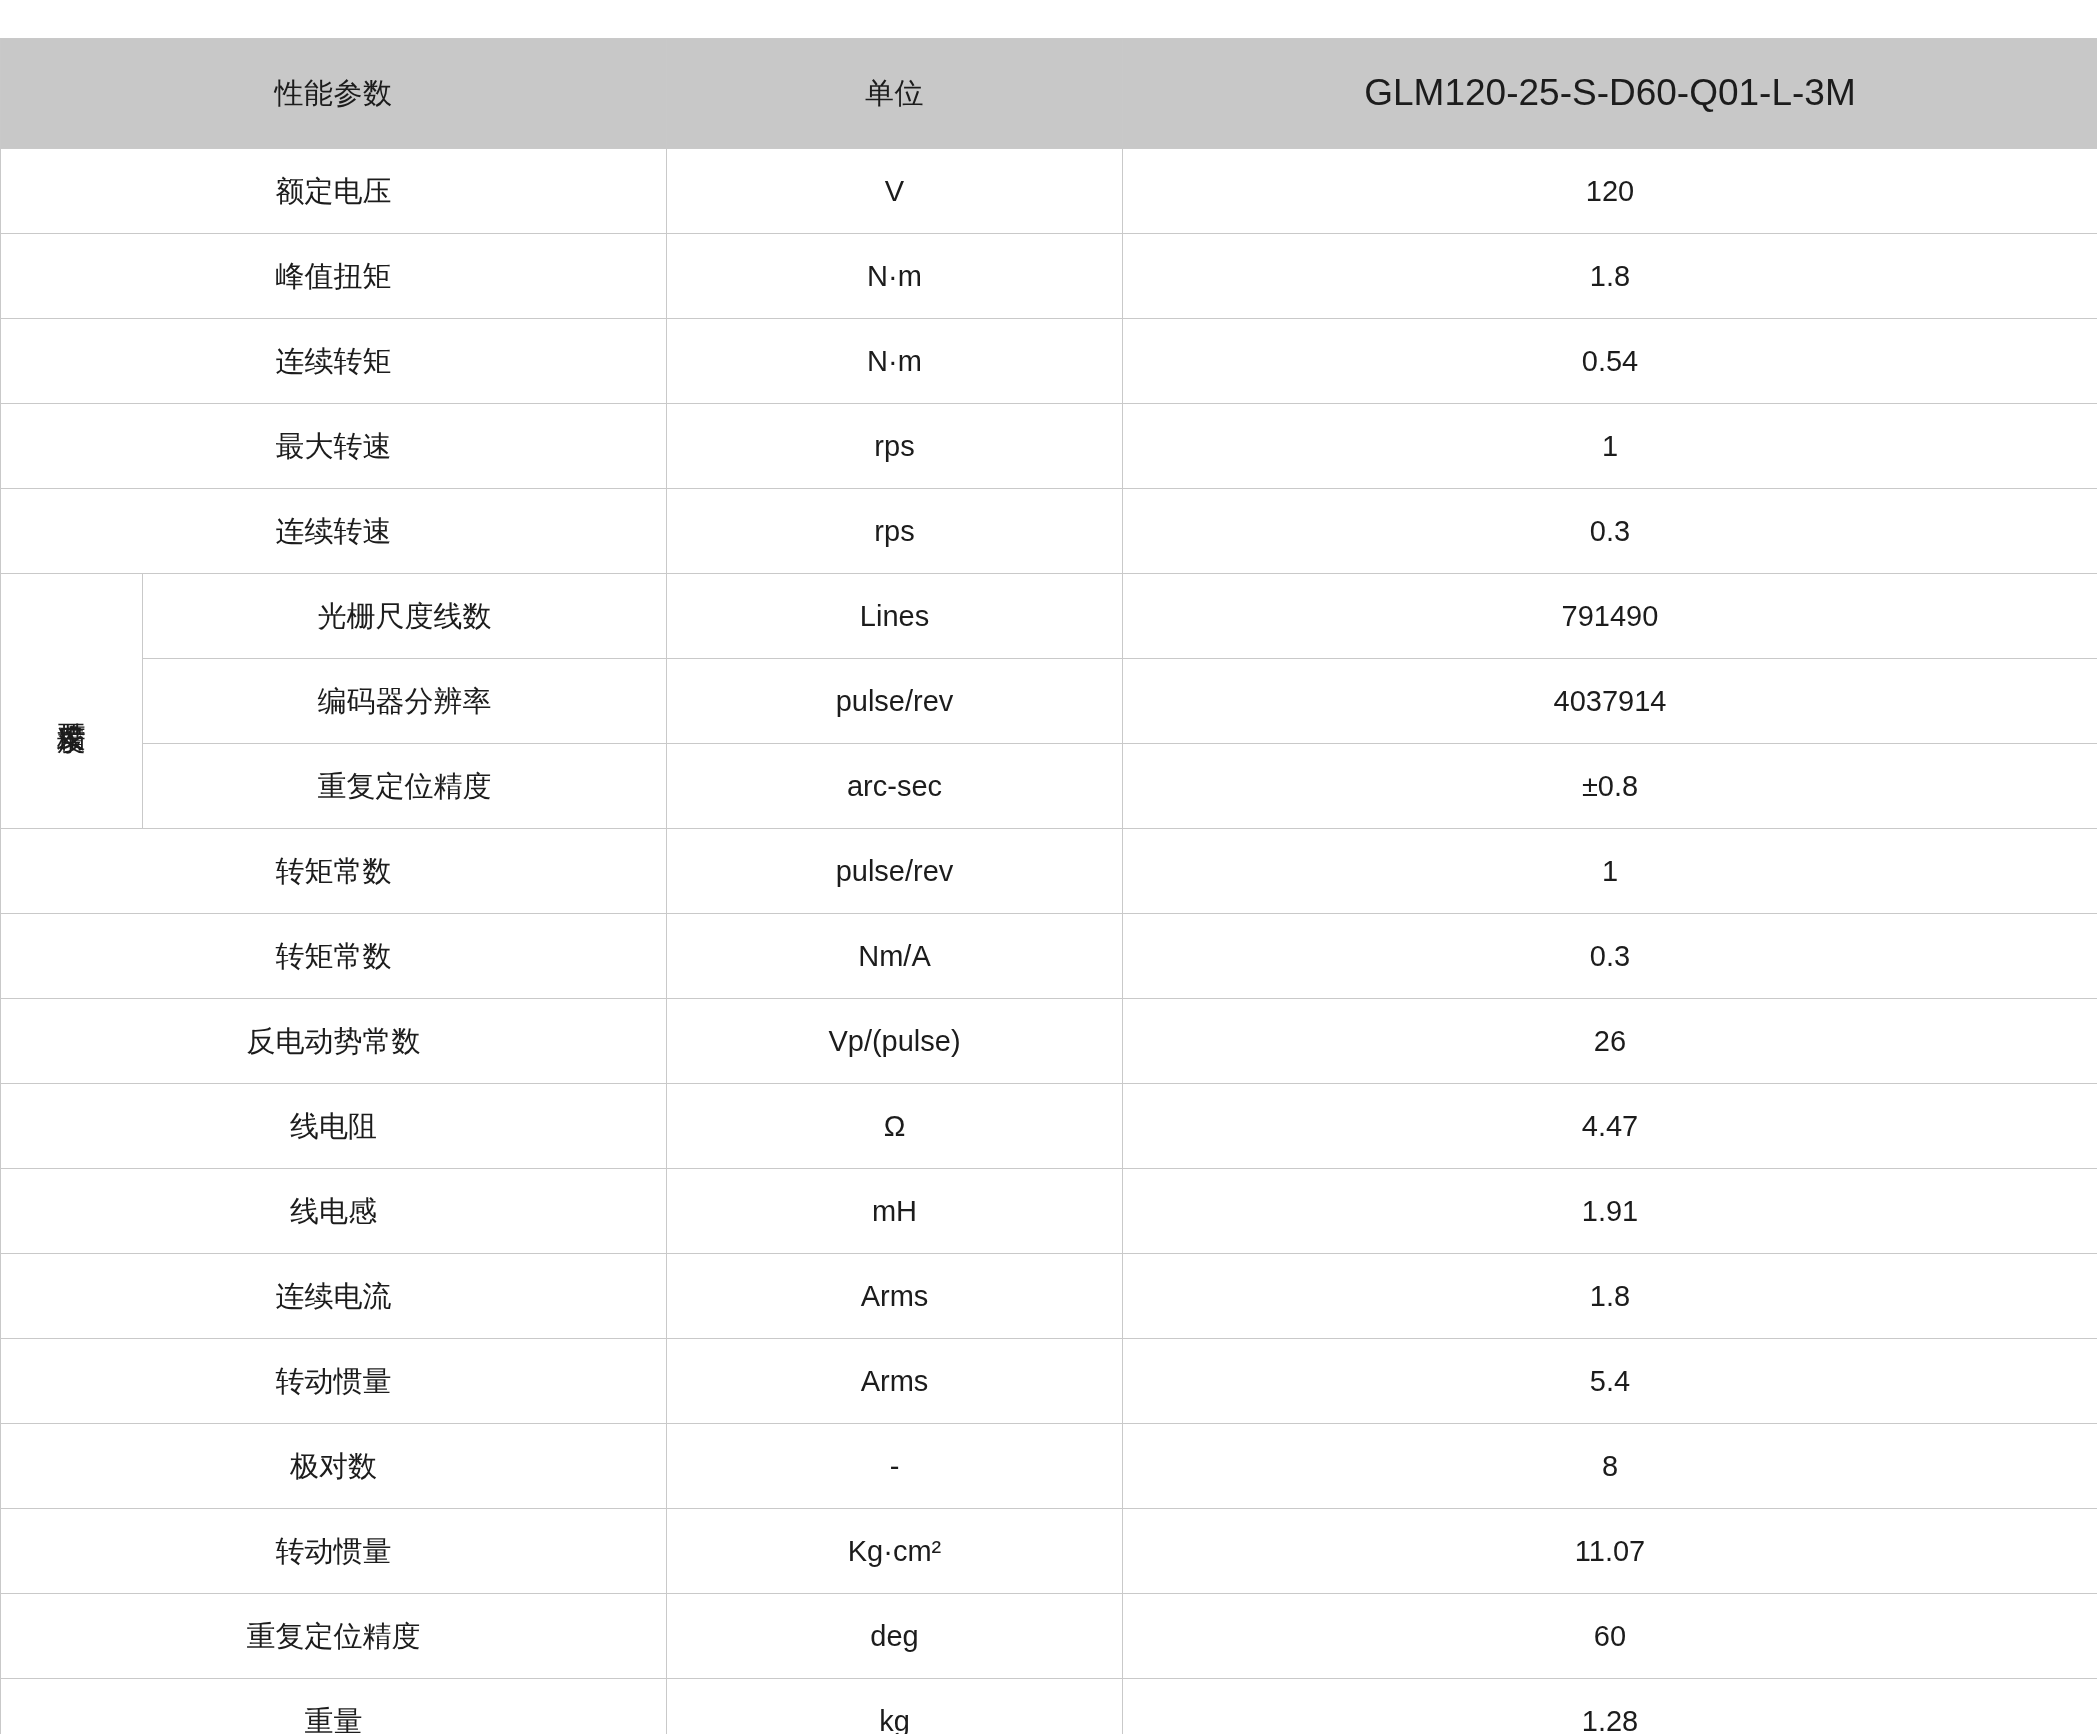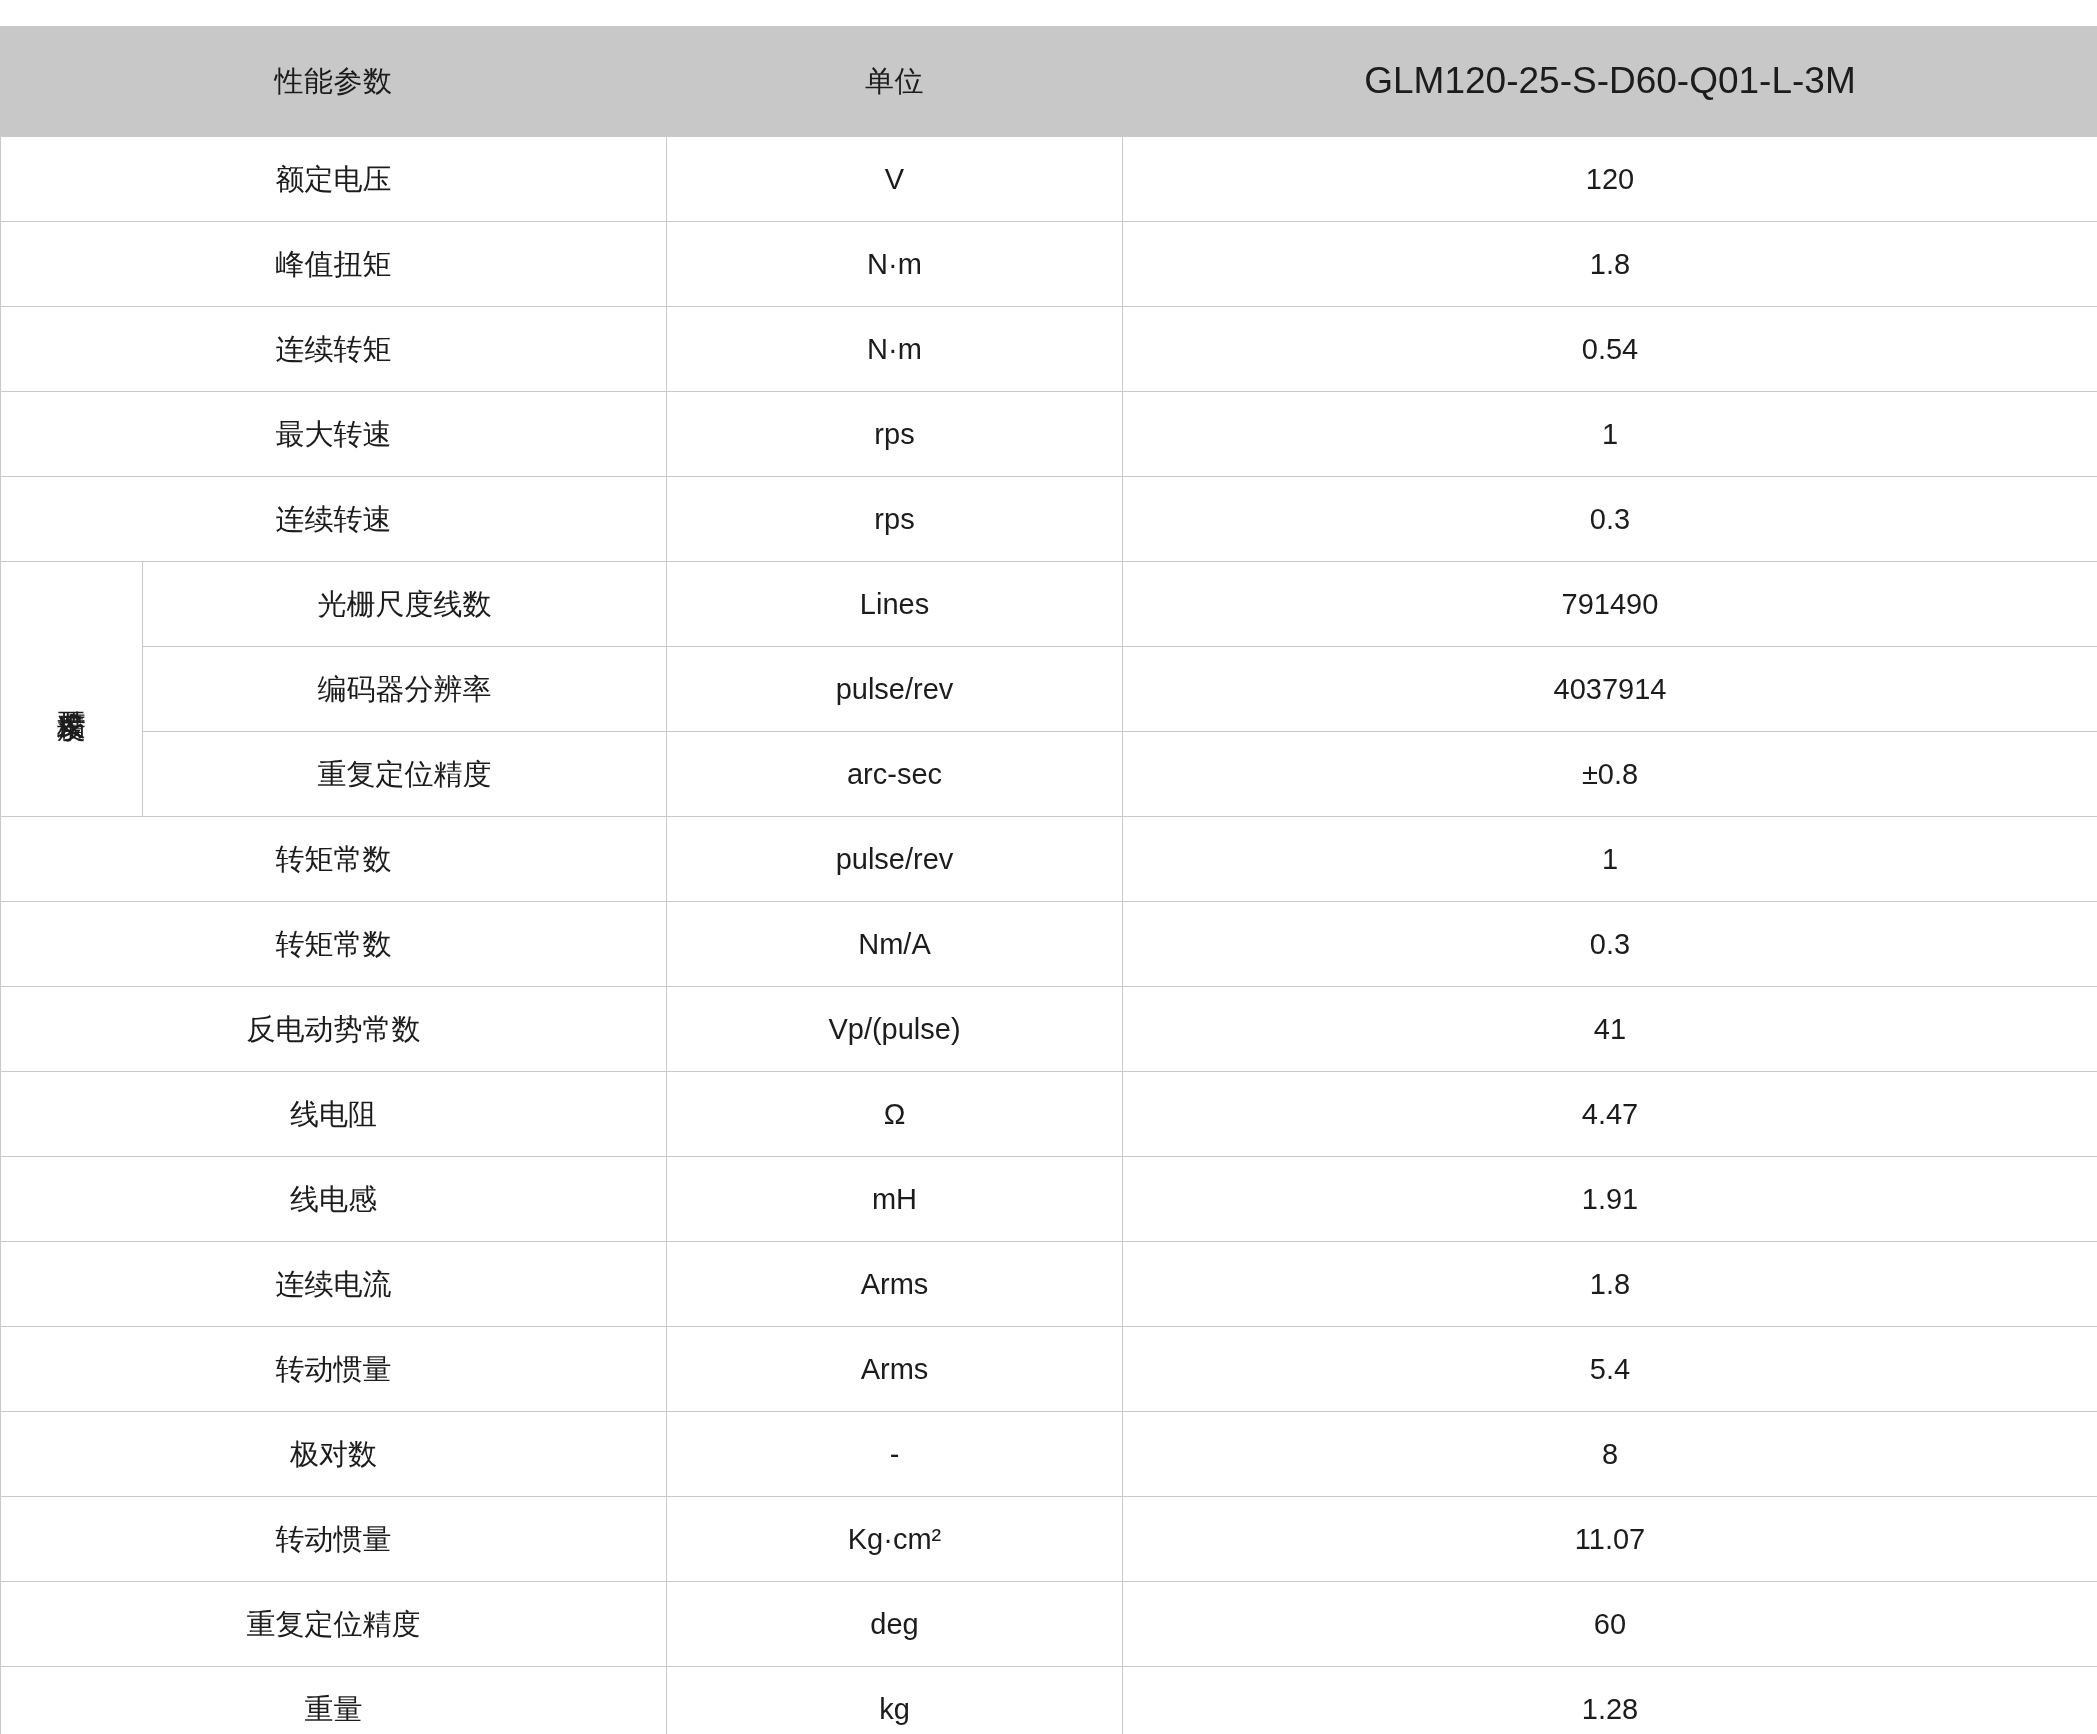--- a/index.html
+++ b/index.html
@@ -11,21 +11,21 @@
     width: 2097px;
     height: 1734px;
     font-family: "Liberation Sans", "DejaVu Sans", sans-serif;
     color: #1a1a1a;
     -webkit-font-smoothing: antialiased;
   }
   .sheet {
     width: 2097px;
     height: 1404px;
     box-sizing: border-box;
-    padding: 26px 0 0 0;
+    padding: 38px 0 0 0;
     display: block;
   }
   table.spec {
     border-collapse: collapse;
     width: 2097px;
     table-layout: fixed;
   }
   table.spec col.c-group  { width: 142px; }
   table.spec col.c-param  { width: 524px; }
   table.spec col.c-unit   { width: 456px; }
@@ -154,21 +154,21 @@
 
       <tr>
         <td colspan="2" class="param-span">转矩常数</td>
         <td>Nm/A</td>
         <td>0.3</td>
       </tr>
 
       <tr>
         <td colspan="2" class="param-span">反电动势常数</td>
         <td>Vp/(pulse)</td>
-        <td>41</td>
+        <td>26</td>
       </tr>
 
       <tr>
         <td colspan="2" class="param-span">线电阻</td>
         <td>Ω</td>
         <td>4.47</td>
       </tr>
 
       <tr>
         <td colspan="2" class="param-span">线电感</td>

